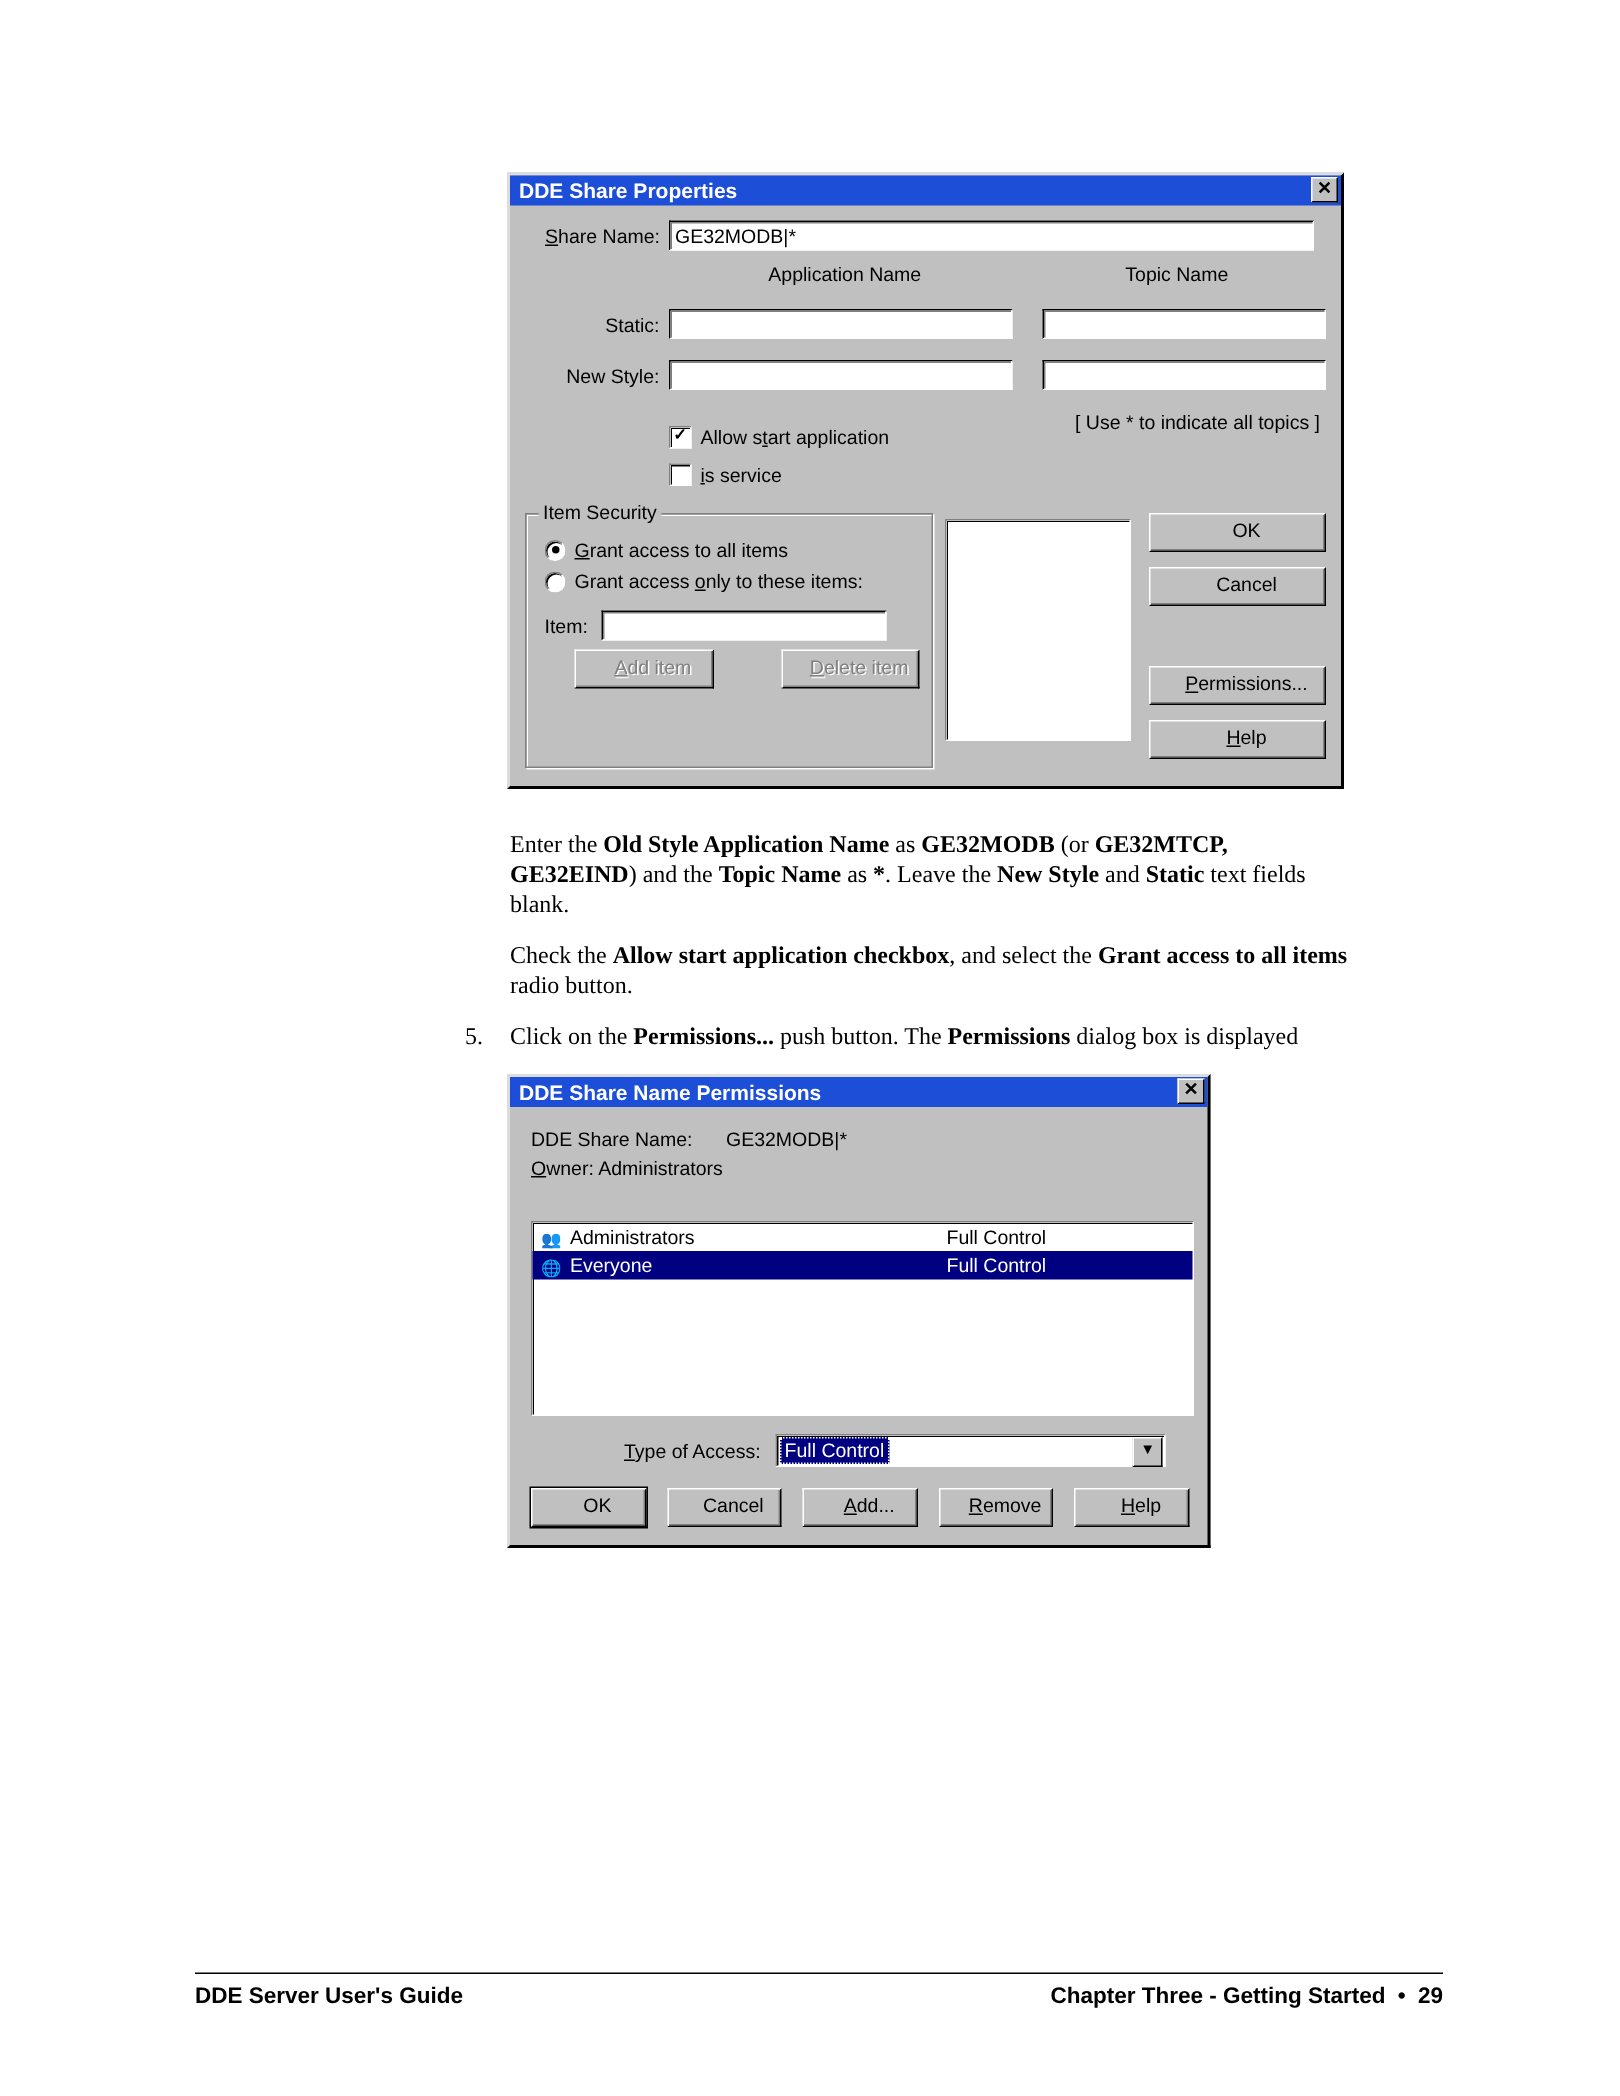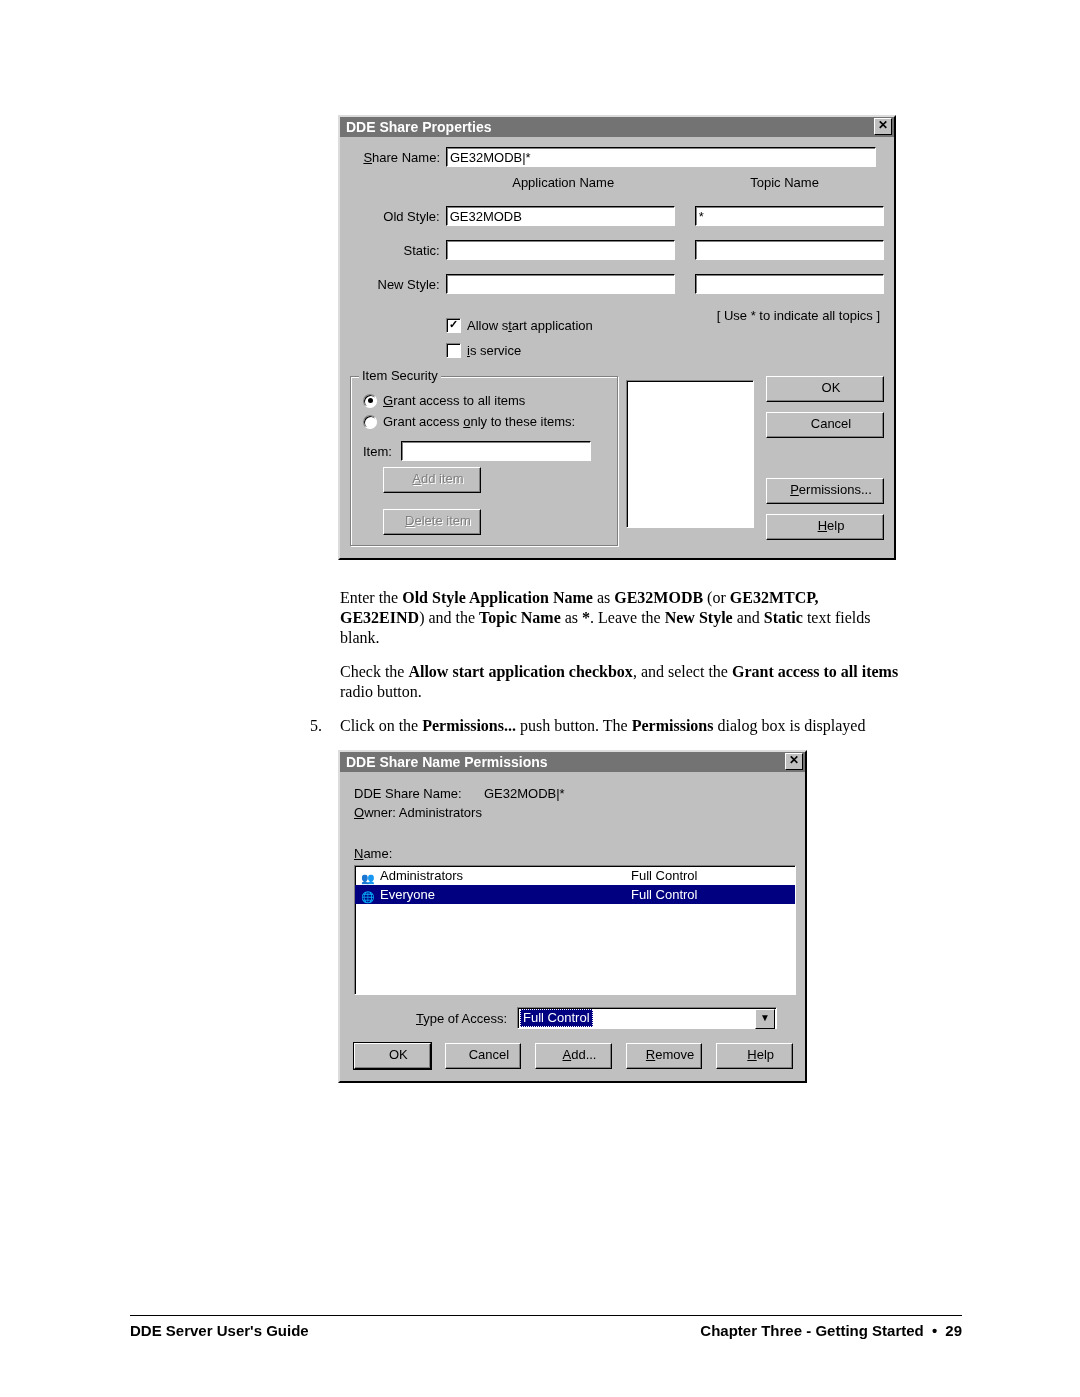--- a/index.html
+++ b/index.html
@@ -22,21 +22,21 @@
     font-size: 13px;
   }
   .dialog {
     background: #c0c0c0;
     border-top: 2px solid #dcdcdc;
     border-left: 2px solid #dcdcdc;
     border-right: 2px solid #000000;
     border-bottom: 2px solid #000000;
   }
   .title-bar {
-    background: #737373;
+    background: #1d4ed8;
     color: #fff;
     font-weight: bold;
     padding: 1px 2px 2px 6px;
     display: flex;
     align-items: center;
     justify-content: space-between;
     font-size: 14px;
   }
   .title-close {
     width: 16px;
@@ -133,21 +133,21 @@
     border-left: 1px solid #808080;
     border-right: 1px solid #fff;
     border-bottom: 1px solid #fff;
     box-shadow: inset 1px 1px 0 #000;
     margin-right: 6px;
     display:flex; align-items:center; justify-content:center;
   }
   .wradio .dot { width:5px; height:5px; border-radius:50%; background:#000; }
   .item-row { display:flex; align-items:center; margin: 12px 0 6px 4px; }
   .item-row .field { width: 190px; }
-  .btn-row-sm { display:flex; gap: 16px; margin: 6px 0 0 24px; flex-direction: column; }
+  .btn-row-sm { display:flex; gap: 45px; margin: 6px 0 0 24px; }
   .wbtn {
     background: #c0c0c0;
     border-top: 1px solid #fff;
     border-left: 1px solid #fff;
     border-right: 1px solid #000;
     border-bottom: 1px solid #000;
     box-shadow: inset -1px -1px 0 #808080;
     height: 24px;
     line-height: 22px;
     text-align: center;
@@ -260,25 +260,20 @@
         <div class="row">
           <div class="label-col"><span class="und">S</span><span>hare Name:</span></div>
           <div class="field share">GE32MODB|*</div>
         </div>
         <div class="col-hdr-row">
           <div class="label-col"></div>
           <div class="hdr1">Application Name</div>
           <div class="hdr2">Topic Name</div>
         </div>
         <div class="triple-rows">
-          <div class="row">
-            <div class="label-col">Old Style:</div>
-            <div class="field appn">GE32MODB</div>
-            <div class="field topc">*</div>
-          </div>
           <div class="row">
             <div class="label-col">Static:</div>
             <div class="field appn"></div>
             <div class="field topc"></div>
           </div>
           <div class="row">
             <div class="label-col">New Style:</div>
             <div class="field appn"></div>
             <div class="field topc"></div>
           </div>
@@ -360,23 +355,20 @@
       </div>
       <div class="d2-body">
         <div class="d2-row" style="display:flex;">
           <span style="width:130px;">DDE Share Name:</span>
           <span>GE32MODB|*</span>
         </div>
         <div class="d2-row">
           <span><span class="und">O</span><span>wner:</span></span><span>  Administrators</span>
         </div>
         <div style="height:22px;"></div>
-        <div class="d2-row">
-          <span><span class="und">N</span><span>ame:</span></span>
-        </div>
         <div class="d2-list">
           <div class="d2-list-row">
             <span class="n">
                 <span class="icn">👥</span>
                 <span>Administrators</span>
               </span>
             <span class="p">Full Control</span>
           </div>
           <div class="d2-list-row sel">
             <span class="n">

